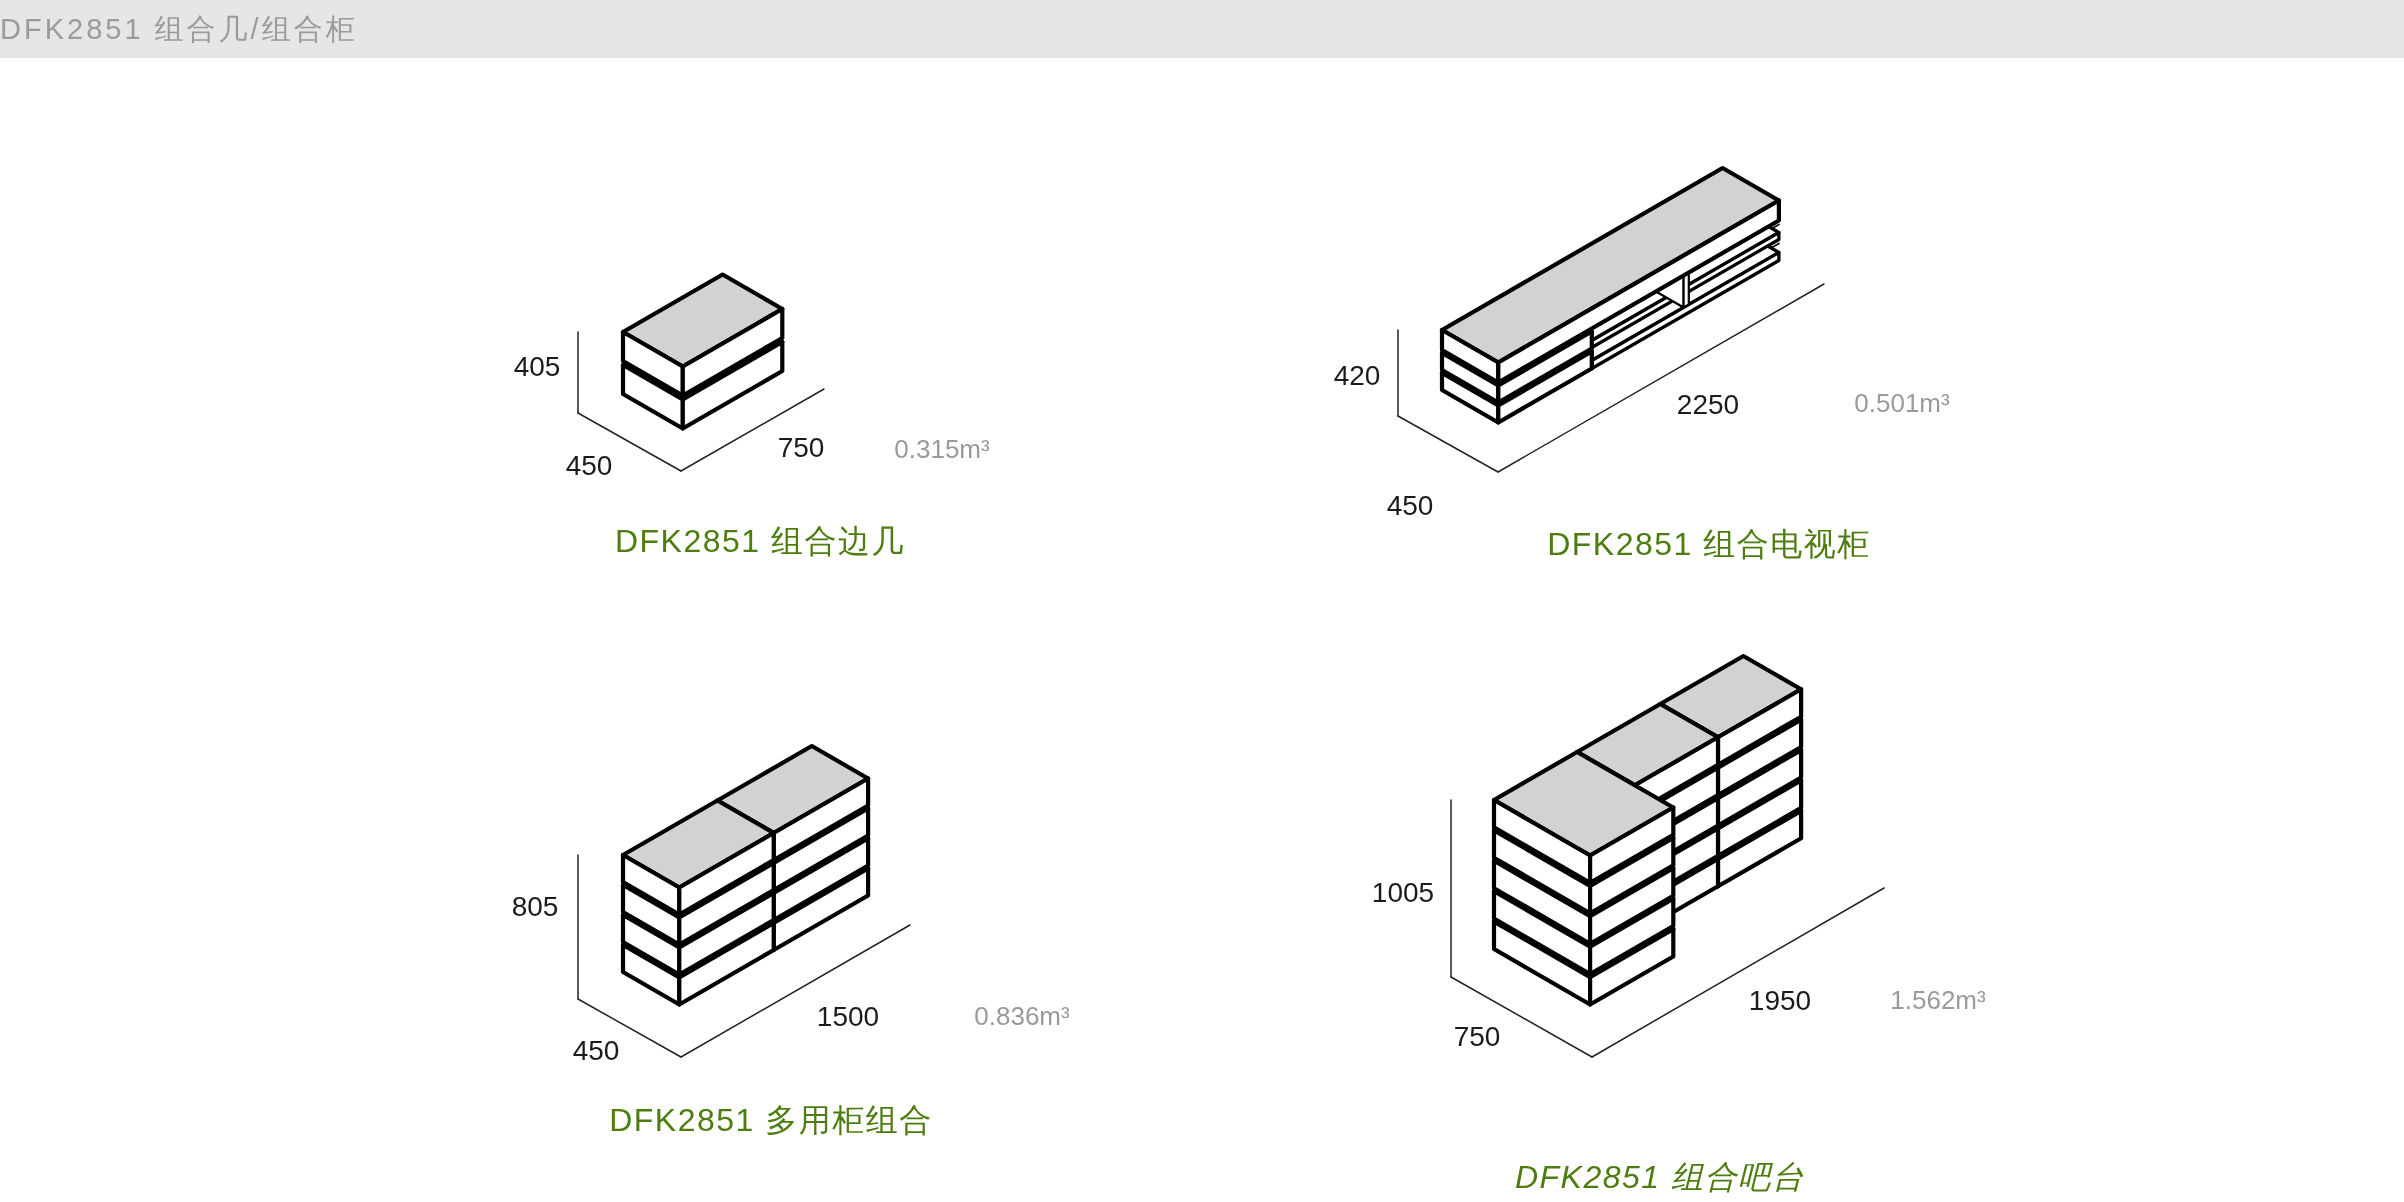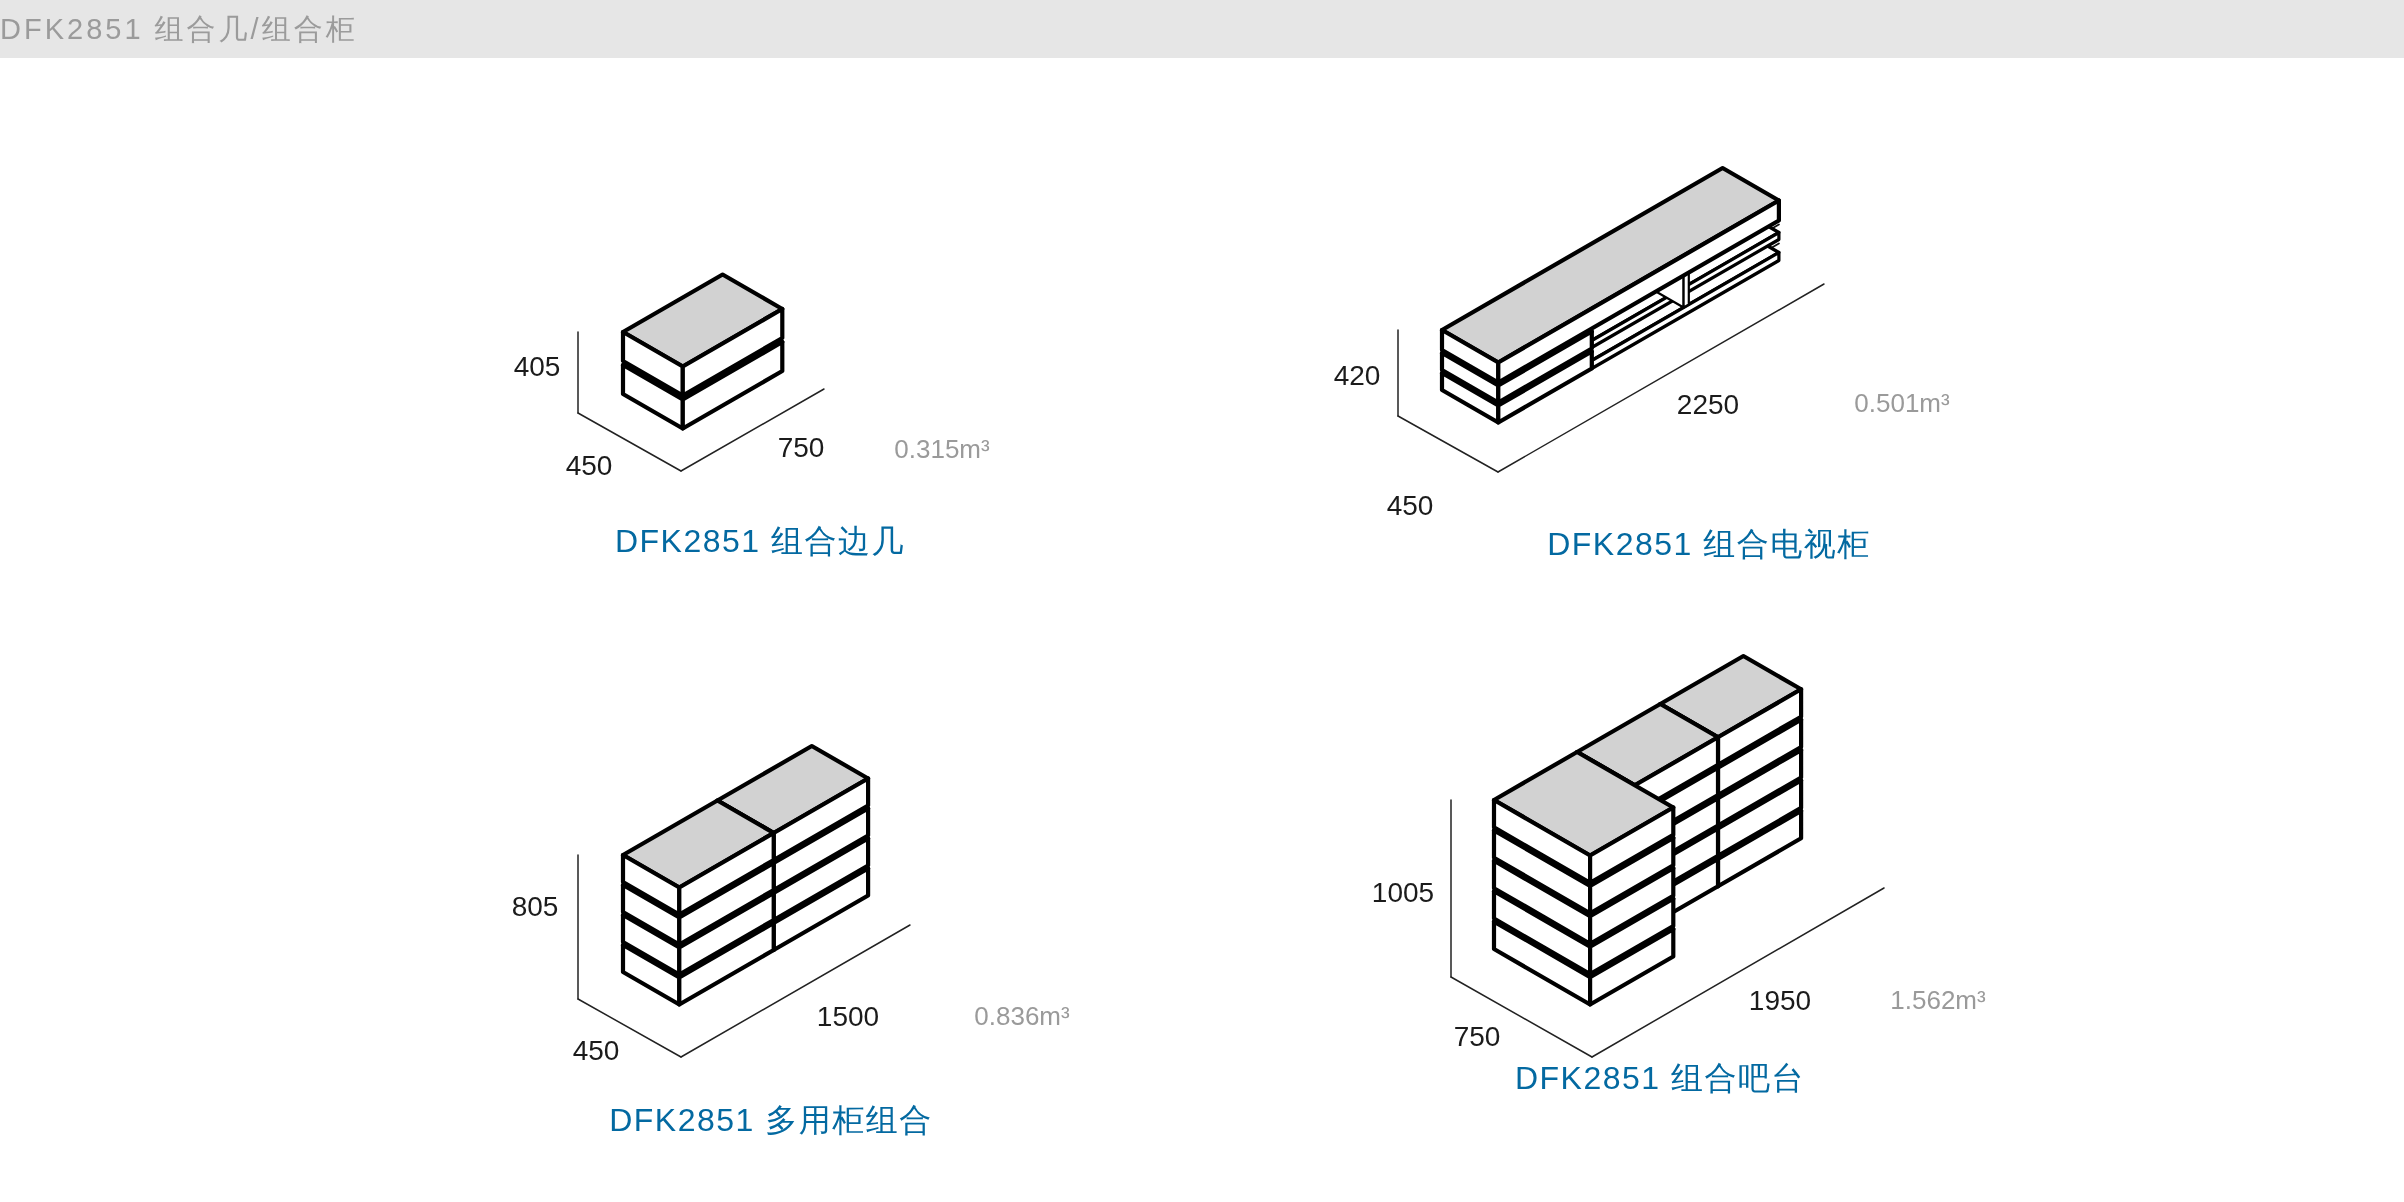--- a/index.html
+++ b/index.html
@@ -39,21 +39,21 @@
   }
   #iso text.vol{
     font-size:26px;
     fill:#9a9a9a;
   }
   .item-label{
     position:absolute;
     transform:translate(-50%,-50%);
     font-size:32px;
     letter-spacing:1.5px;
-    color:#0369a1;
+    color:#4d7c0f;
     white-space:nowrap;
   }
 </style>
 </head>
 <body>
 
 <div class="canvas">
 
   <div class="page-header">
     <span class="page-title">DFK2851 组合几/组合柜</span>
@@ -189,15 +189,15 @@
         <text x="1403" y="892" class="dim" text-anchor="middle" dominant-baseline="central">1005</text>
         <text x="1477" y="1036" class="dim" text-anchor="middle" dominant-baseline="central">750</text>
         <text x="1780" y="1000" class="dim" text-anchor="middle" dominant-baseline="central">1950</text>
         <text x="1938" y="1000" class="vol" text-anchor="middle" dominant-baseline="central">1.562m³</text>
       </g>
     </svg>
 
   <div class="item-label" style="left:760px;top:542px;">DFK2851 组合边几</div>
   <div class="item-label" style="left:1668px;top:545px;margin-left:41px;">DFK2851 组合电视柜</div>
   <div class="item-label" style="left:771px;top:1121px;">DFK2851 多用柜组合</div>
-  <div class="item-label" style="left:1660px;top:1079px;">DFK2851 组合吧台</div>
+  <div class="item-label" style="left:1660px;top:1178px;font-style:italic;">DFK2851 组合吧台</div>
 
 </div>
 
 </body></html>

